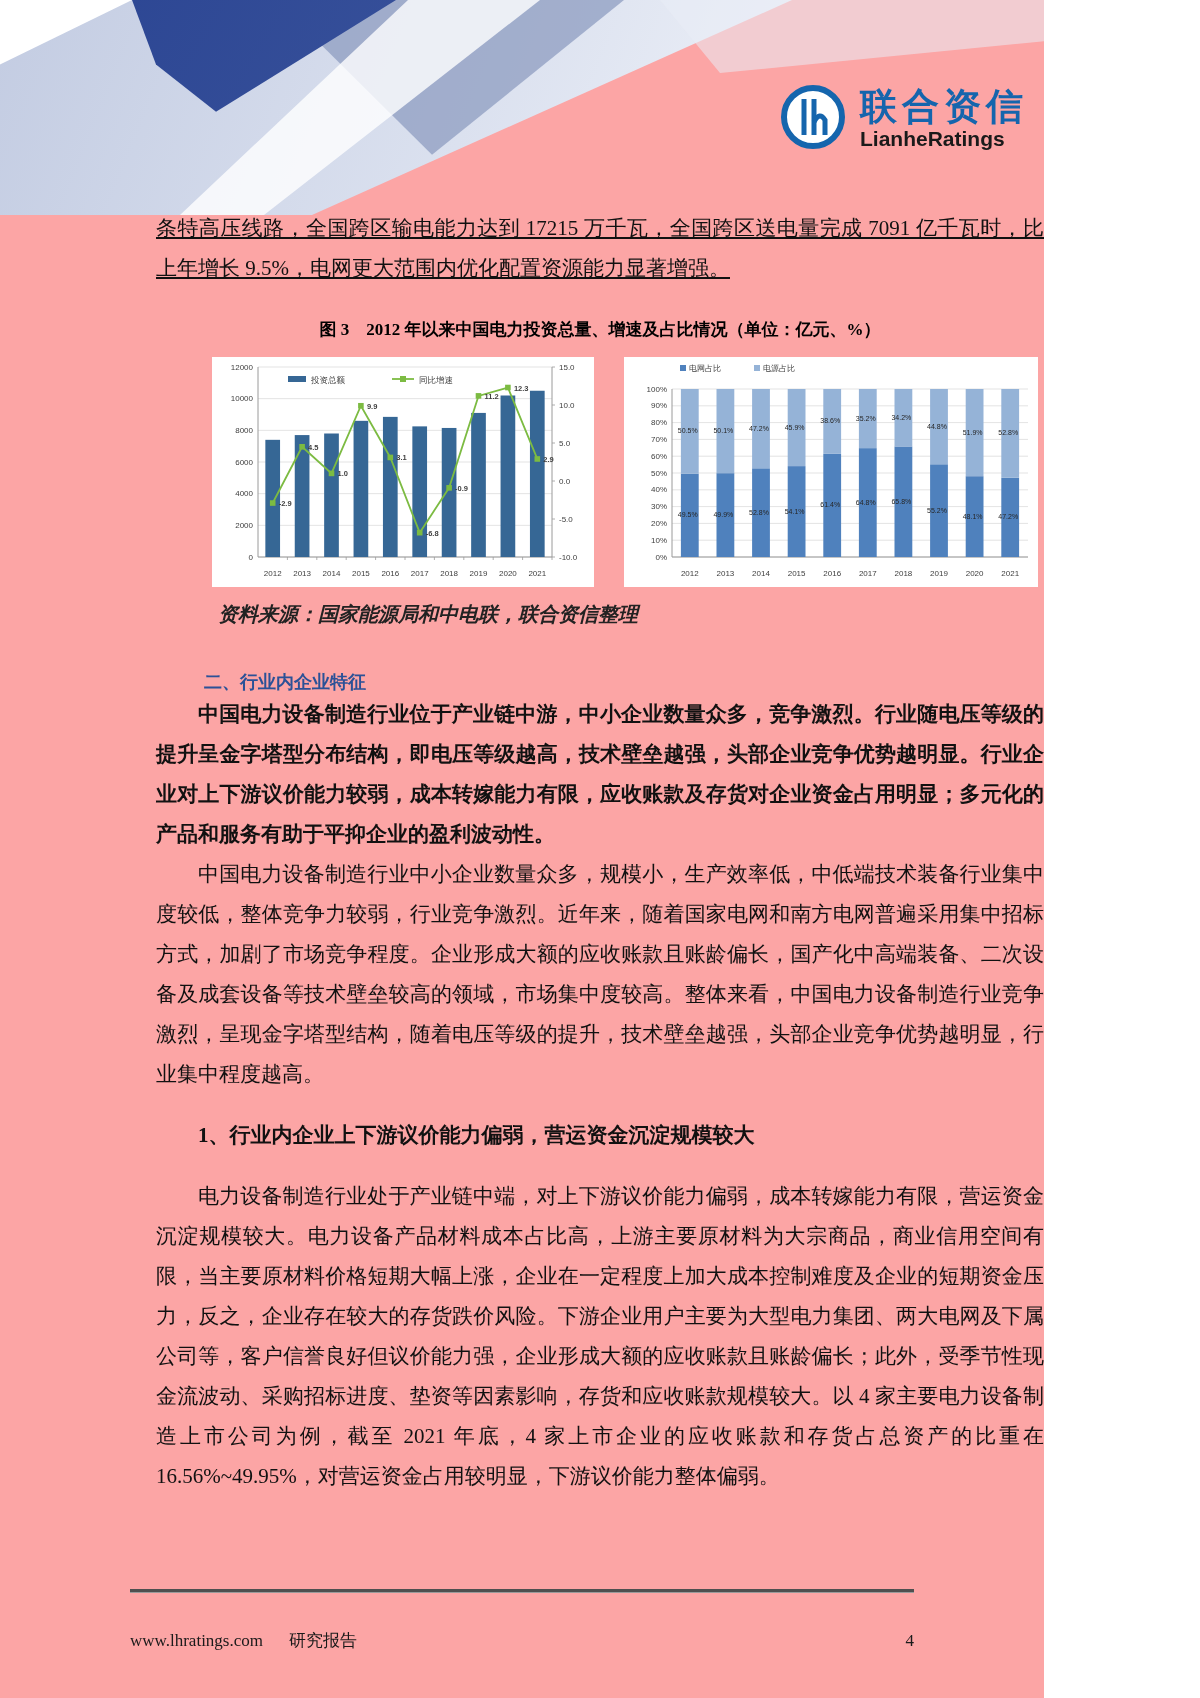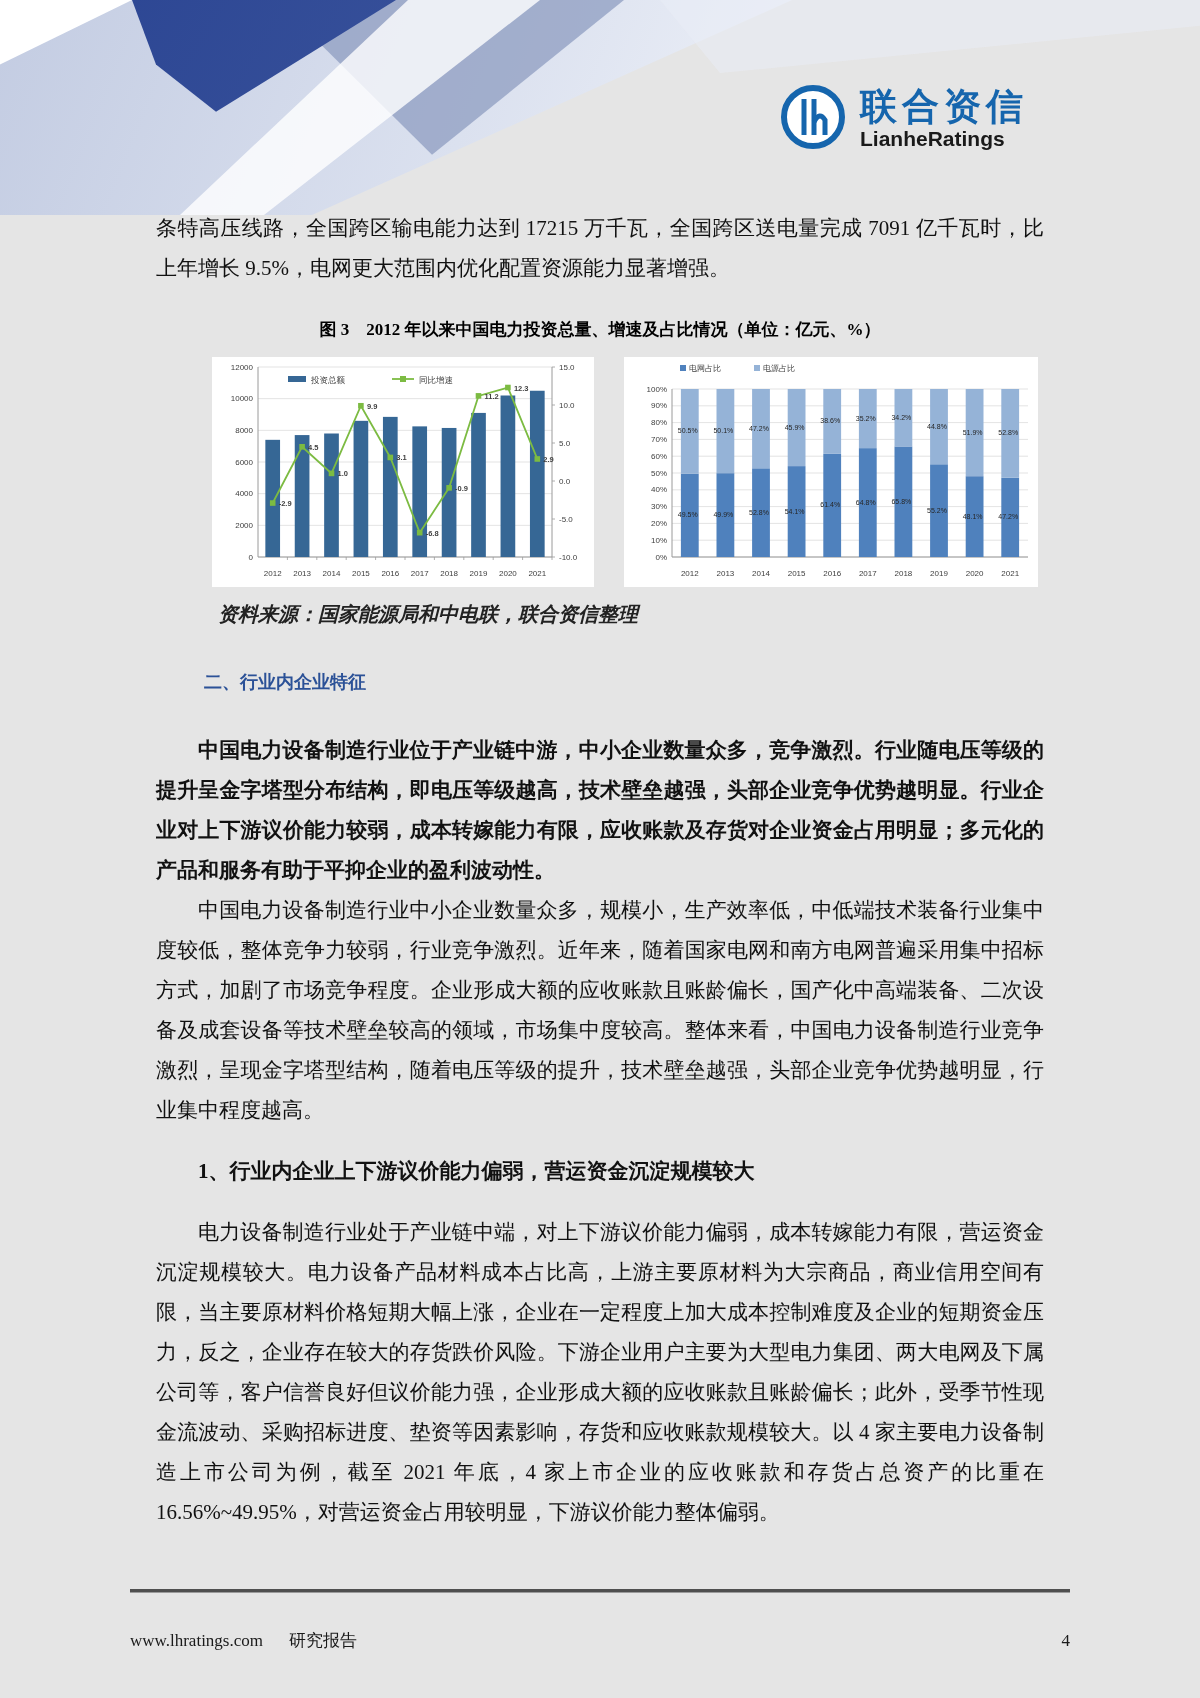--- a/index.html
+++ b/index.html
@@ -1,16 +1,16 @@
 <!DOCTYPE html>
 <html><head>
 <meta charset="utf-8">
 <style>
   html,body{margin:0;padding:0;background:#fff;}
-  .page{position:relative;width:1200px;height:1698px;background:#e5e5e5;overflow:hidden;
+  .page{position:relative;width:1044px;height:1698px;background:#fca5a5;overflow:hidden;
         font-family:"Liberation Serif",serif;color:#111;}
   
   .decor{position:absolute;top:0;left:0;width:1200px;height:215px;pointer-events:none;}
   .decor div{position:absolute;top:0;left:0;width:100%;height:100%;}
   .decor-a{background:linear-gradient(112deg,#c3cce2 0%,#dbe1ef 40%,#eef1f8 68%,#ffffff 85%);
            clip-path:polygon(0 0,66% 0,26% 100%,0 100%);}
   .decor-b{background:#e9edf6;clip-path:polygon(55% 0,100% 0,100% 12%,60% 34%);opacity:.55;}
   .decor-gray{background:#8e9cc0;clip-path:polygon(23% 0,52% 0,36% 72%);opacity:.75;}
   .decor-dark{background:linear-gradient(120deg,#2a4492,#4e66a8);
               clip-path:polygon(11% 0,33% 0,18% 52%,13% 30%);}
@@ -19,22 +19,22 @@
   
   .logo{position:absolute;top:84px;left:780px;display:flex;align-items:center;gap:14px;}
   .logo-text{display:flex;flex-direction:column;line-height:1.05;}
   .brand-cn{font-family:"Liberation Sans",sans-serif;font-weight:bold;font-size:37px;
             color:#1565ad;letter-spacing:5px;}
   .brand-en{font-family:"Liberation Sans",sans-serif;font-weight:bold;font-size:21px;
             color:#1a1a1a;margin-top:2px;}
   
   .content{position:absolute;top:208px;left:0;width:1200px;padding:0 156px;box-sizing:border-box;}
   p.body{font-size:21px;line-height:40px;text-align:justify;text-indent:2em;margin:0;}
-  p.noindent{text-indent:0;}
-  p.bold{font-weight:bold;margin-top:36px;}
+  p.noindent{text-indent:0;text-decoration:underline;}
+  p.bold{font-weight:bold;}
   .fig-title{font-size:17px;font-weight:bold;text-align:center;margin-top:30px;color:#000;}
   .charts-row{display:flex;gap:30px;margin-top:16px;margin-left:56px;}
   .chart-box{background:#fff;}
   svg text{font-family:"Liberation Sans",sans-serif;}
   .fig-source{font-size:20px;font-weight:bold;font-style:italic;margin-top:14px;margin-left:62px;color:#222;}
   .sec-heading{font-family:"Liberation Sans",sans-serif;font-weight:bold;font-size:18px;
                color:#2b5197;margin-top:42px;padding-left:48px;}
   .para-gap{margin-top:10px;}
   .subheading{font-size:21px;line-height:40px;font-weight:bold;
               text-indent:2em;}

